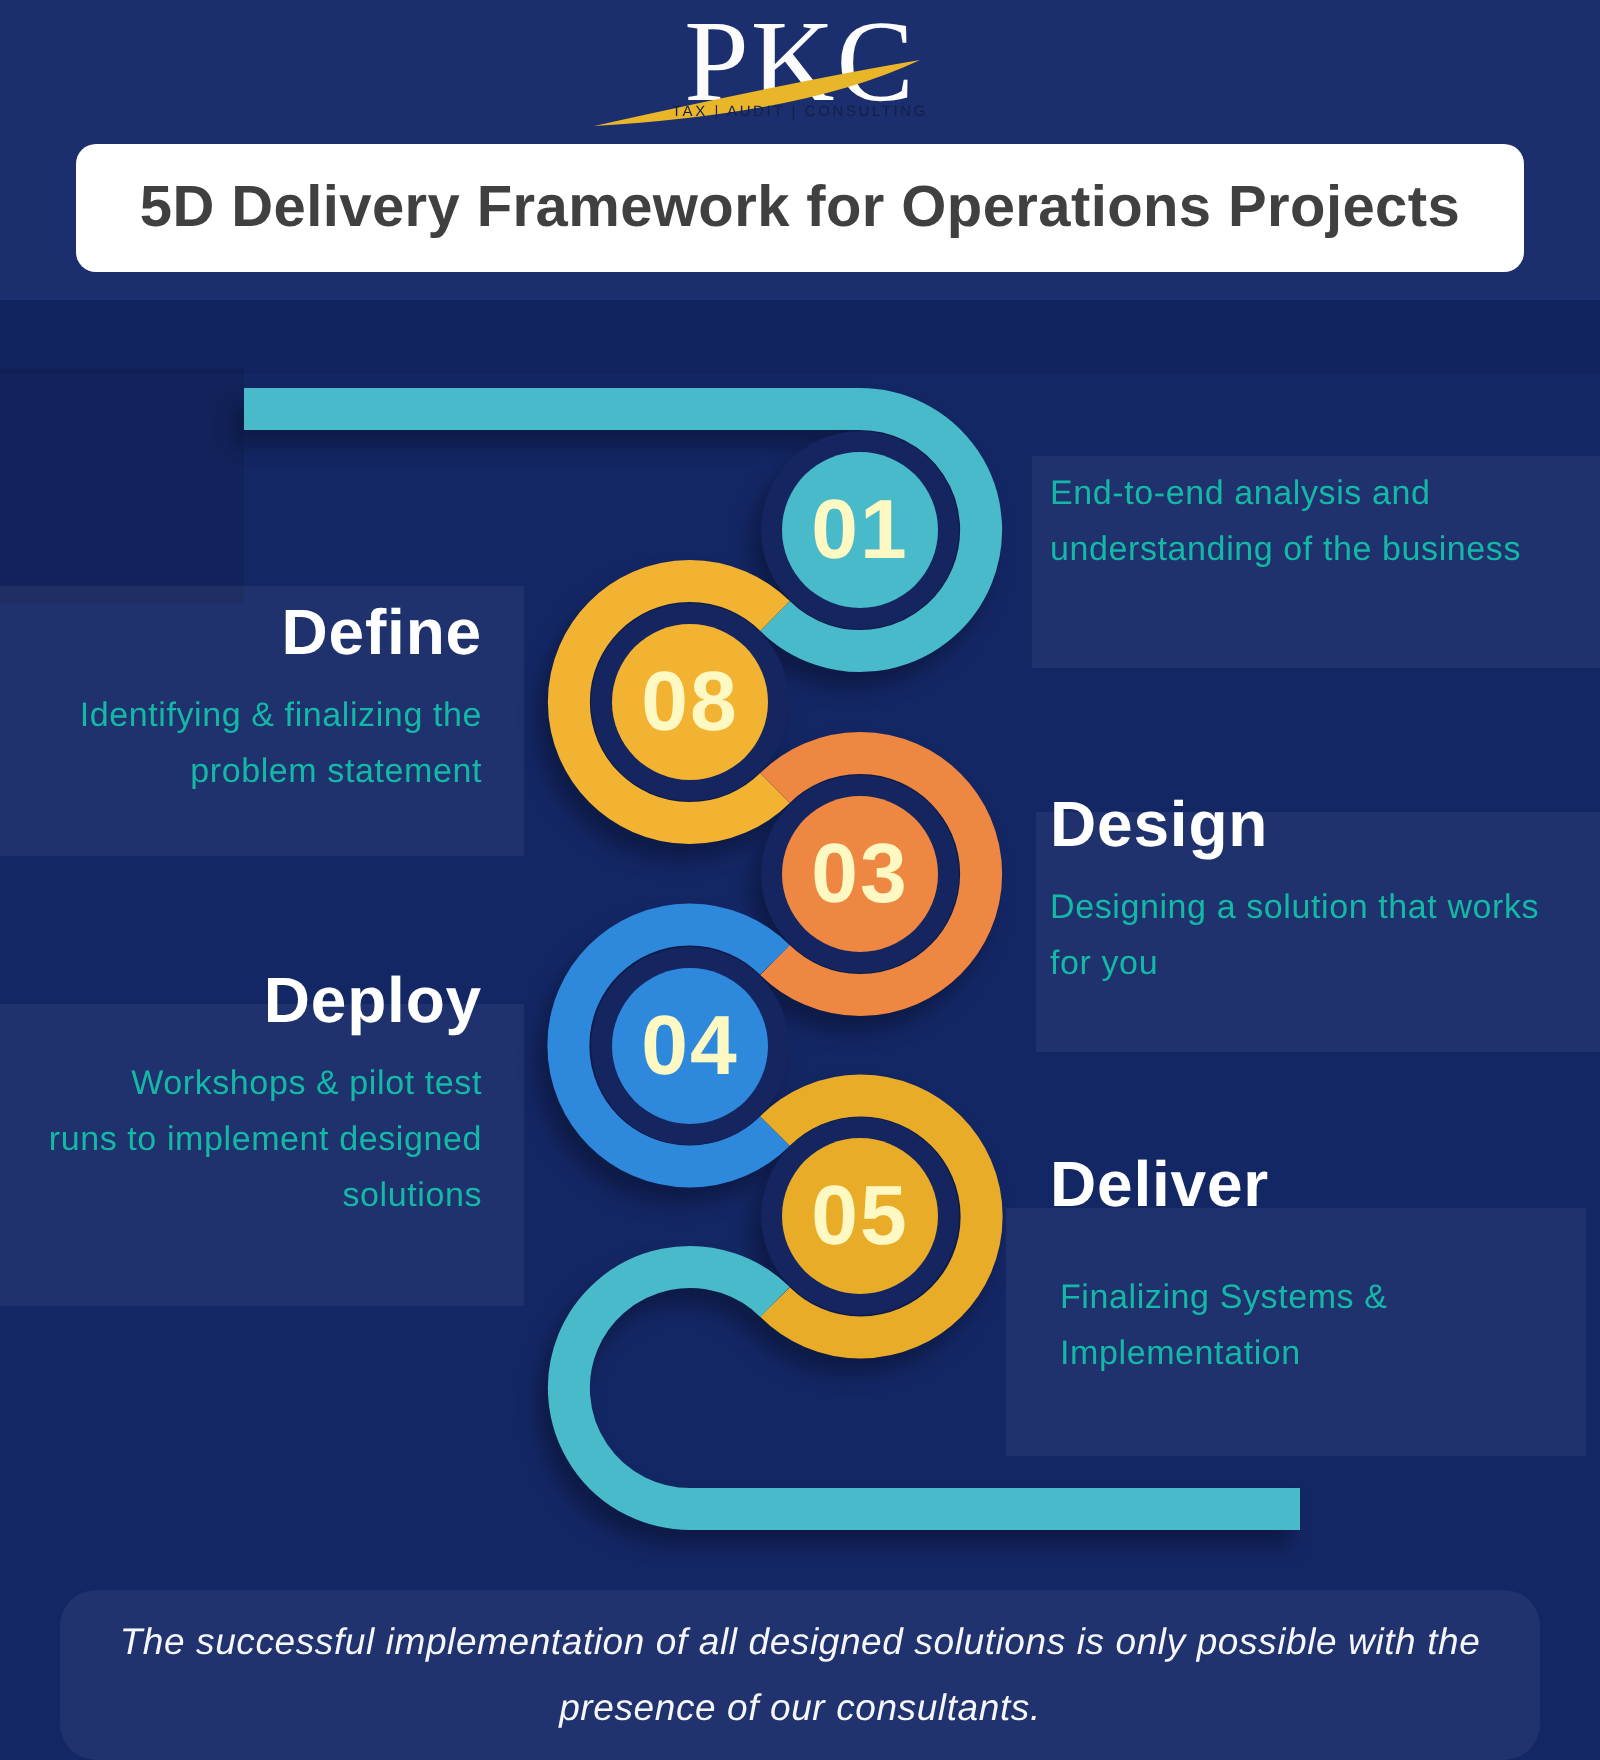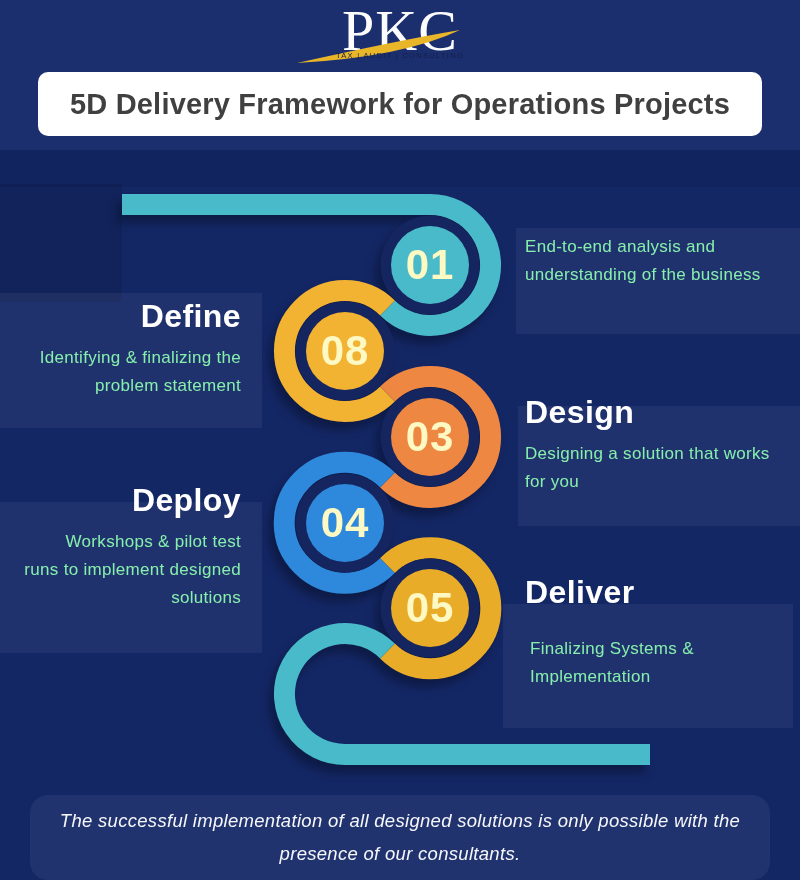--- a/index.html
+++ b/index.html
@@ -45,21 +45,21 @@
   .snake path{fill:none;stroke-width:21;stroke-linecap:butt;}
 
   .step-num{
     position:absolute;transform:translate(-50%,-50%);
     color:#fef9c3;font-size:42px;font-weight:700;letter-spacing:1px;
   }
 
   
   .block{position:absolute;color:#ffffff;}
   .block .h{font-size:32px;font-weight:700;letter-spacing:0.4px;line-height:1.15;margin:0;}
-  .block .d{font-size:17px;line-height:28px;letter-spacing:0.3px;color:#86efac;margin-top:9px;white-space:pre-line;}
+  .block .d{font-size:17px;line-height:28px;letter-spacing:0.3px;color:#14b8a6;margin-top:9px;white-space:pre-line;}
   .block.right-side{text-align:left;}
   .block.left-side{text-align:right;}
   .b-diagnose{left:525px;top:224px;width:272px;}
   .b-define{left:-45px;top:298px;width:286px;}
   .b-design{left:525px;top:394px;width:278px;}
   .b-deploy{left:-45px;top:482px;width:286px;}
   .b-deliver{left:525px;top:574px;width:270px;}
   .b-deliver .d{padding-left:5px;margin-top:24px;}
 
   

